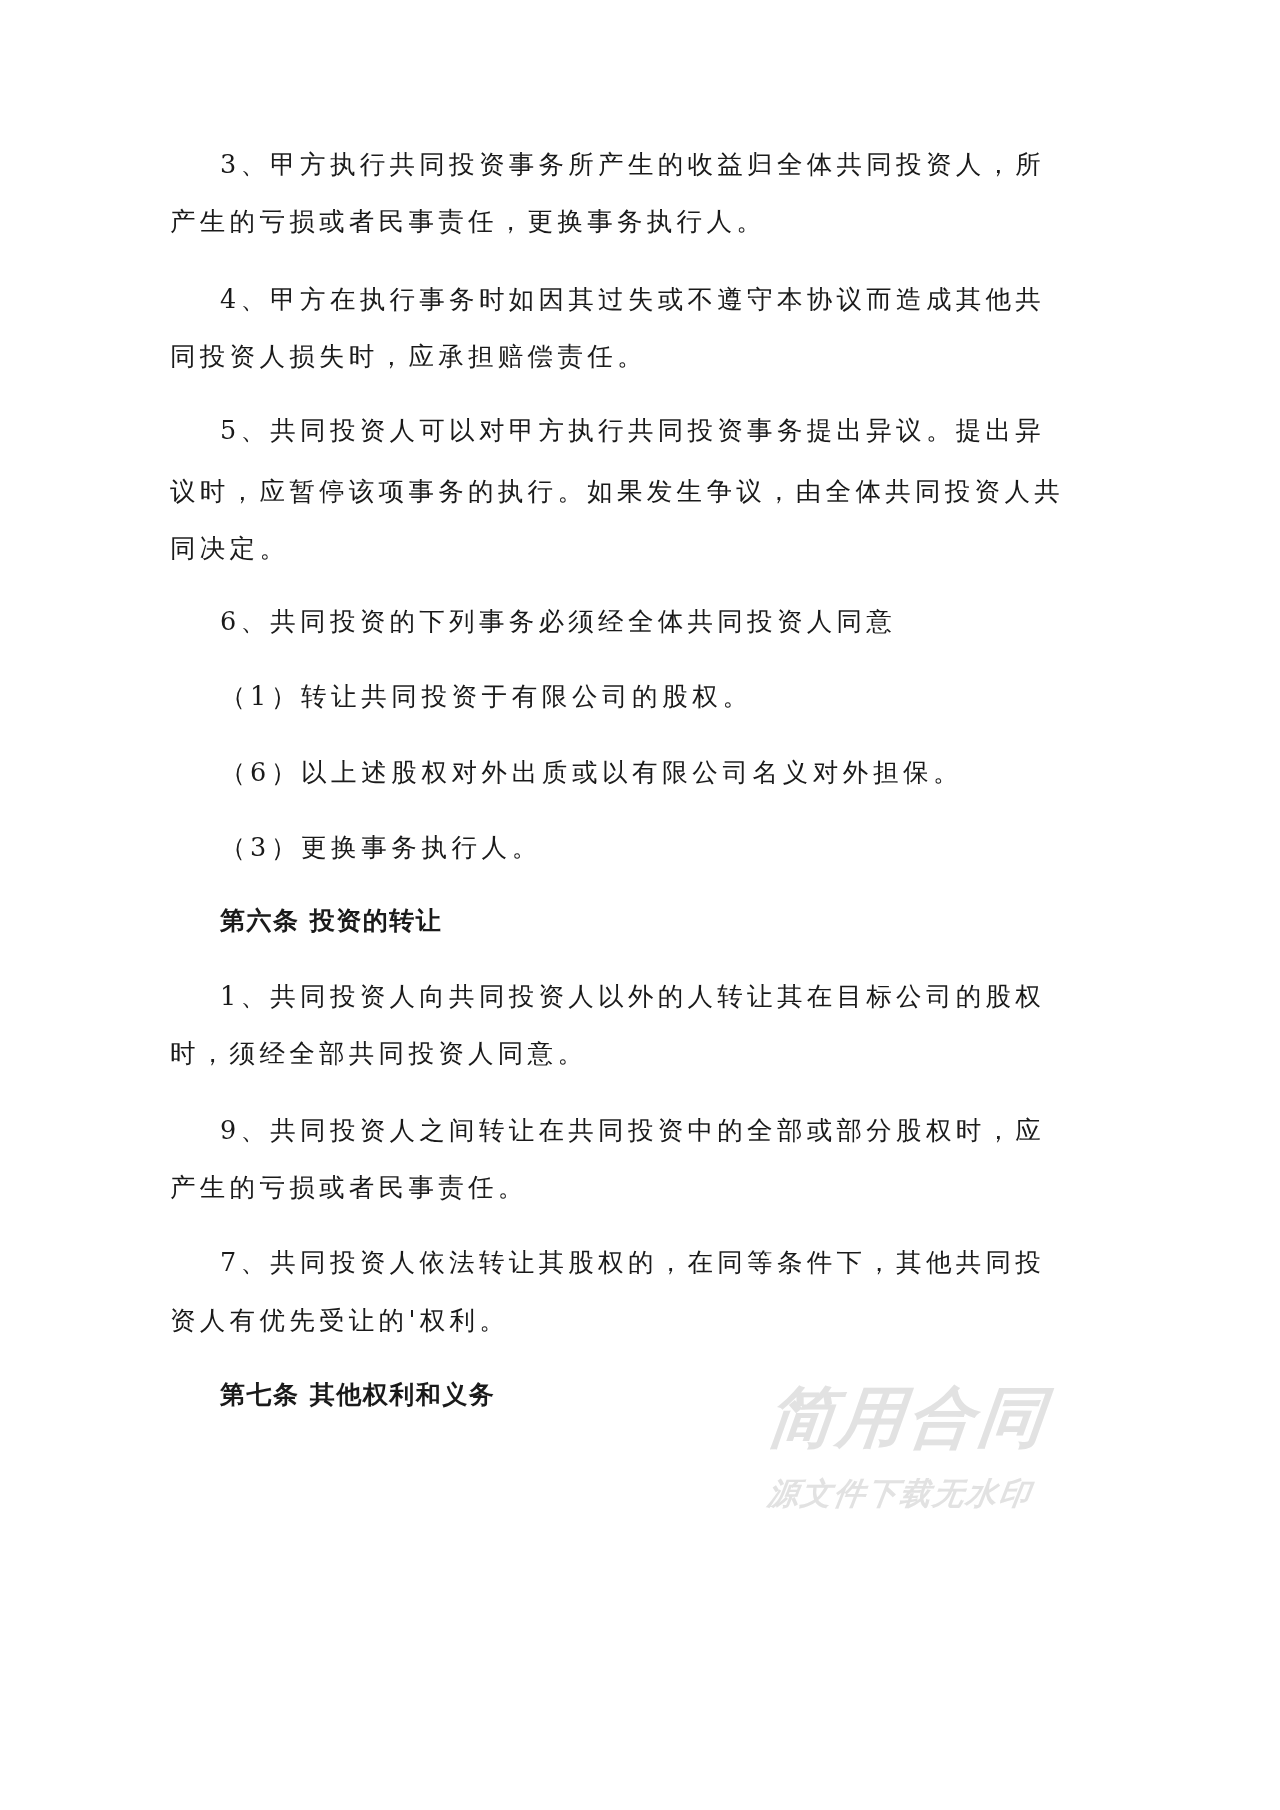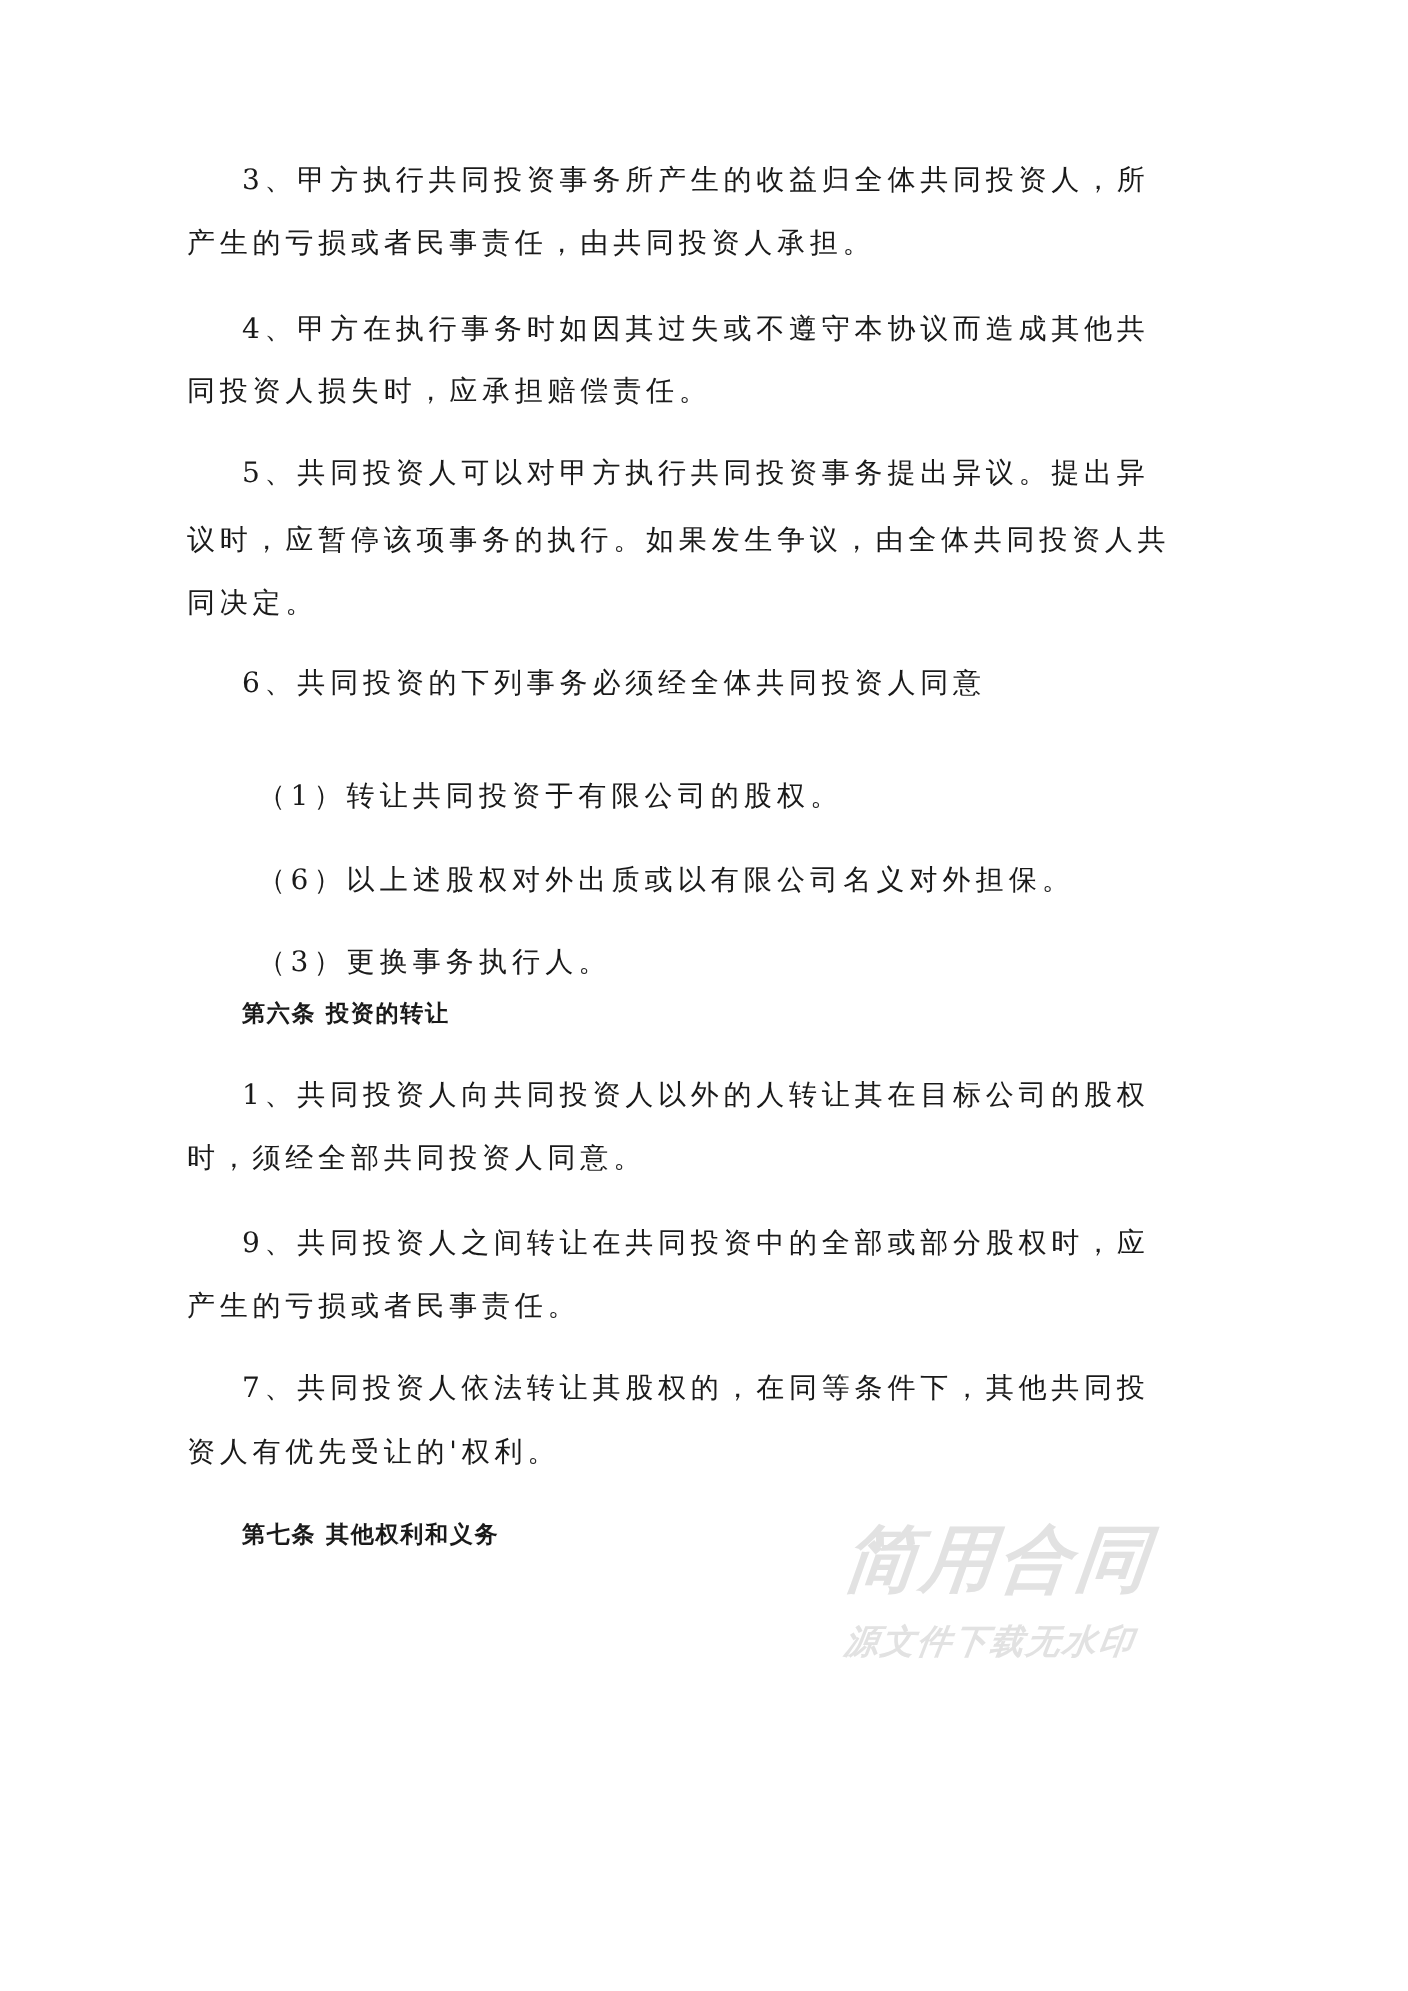--- a/index.html
+++ b/index.html
@@ -32,27 +32,27 @@
     .line {
       position: absolute;
       left: 0;
       white-space: nowrap;
       font-size: 25.5px;
       letter-spacing: 4.3px;
       line-height: 32px;
       height: 32px;
     }
     .line.indent { left: 50px; }
-    .line.sub { left: 64px; letter-spacing: 4.6px; margin-top: 28px; }
+    .line.sub { left: 50px; letter-spacing: 4.6px; }
     .line.heading {
       left: 50px;
       font-weight: bold;
       letter-spacing: 1.5px;
       font-family: "DejaVu Sans", "Liberation Sans", sans-serif;
-      font-size: 21px;
+      font-size: 25px;
     }
     .watermark {
       position: absolute;
       left: 880px;
       top: 1590px;
       width: 340px;
       color: #e2e2e2;
       font-family: "DejaVu Sans", "Liberation Sans", sans-serif;
       font-weight: bold;
       font-style: italic;
@@ -72,21 +72,21 @@
       transform: skewX(-8deg);
     }
   </style>
 </head>
 <body>
 
 <div class="page">
   <div class="content">
 
     <div class="line indent" style="top:148px">3、甲方执行共同投资事务所产生的收益归全体共同投资人，所</div>
-    <div class="line" style="top:205px">产生的亏损或者民事责任，由共同投资人承担。</div>
+    <div class="line" style="top:205px">产生的亏损或者民事责任，更换事务执行人。</div>
 
     <div class="line indent" style="top:283px">4、甲方在执行事务时如因其过失或不遵守本协议而造成其他共</div>
     <div class="line" style="top:340px">同投资人损失时，应承担赔偿责任。</div>
 
     <div class="line indent" style="top:414px">5、共同投资人可以对甲方执行共同投资事务提出异议。提出异</div>
     <div class="line" style="top:475px">议时，应暂停该项事务的执行。如果发生争议，由全体共同投资人共</div>
     <div class="line" style="top:532px">同决定。</div>
 
     <div class="line indent" style="top:605px">6、共同投资的下列事务必须经全体共同投资人同意</div>
 

